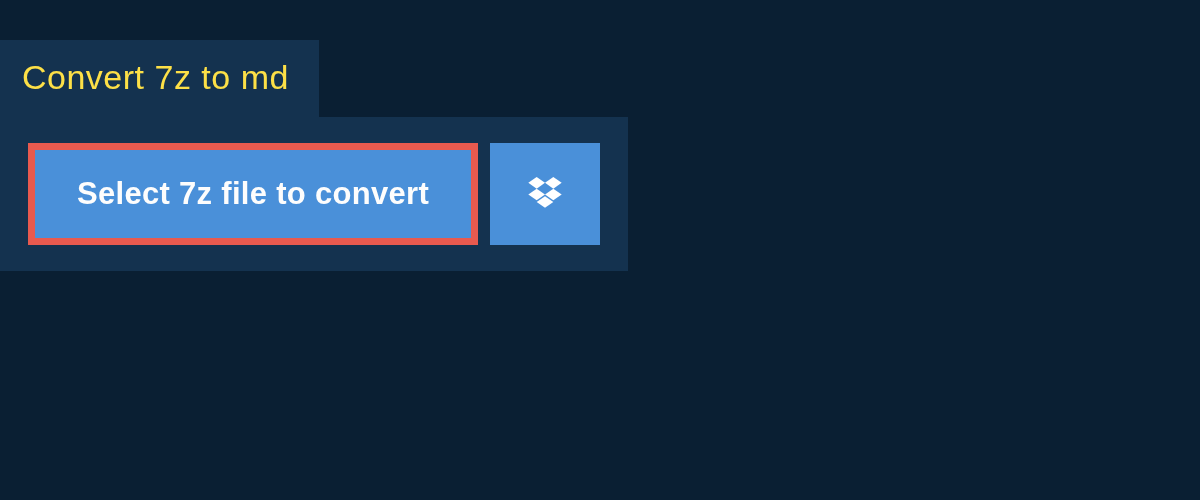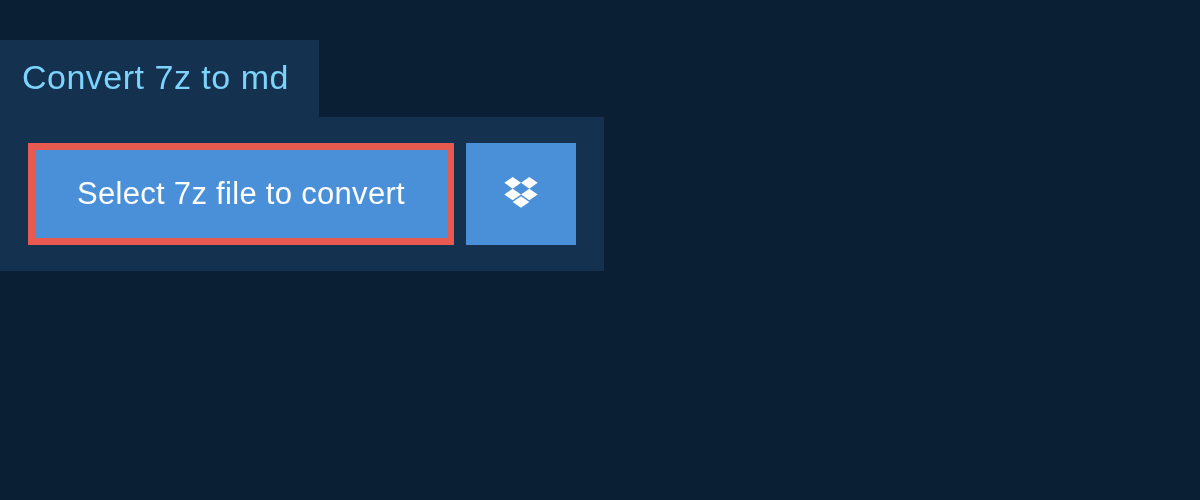--- a/index.html
+++ b/index.html
@@ -12,40 +12,40 @@
       height: 500px;
       background: #0a1f33;
       font-family: -apple-system, BlinkMacSystemFont, 'Segoe UI', Helvetica, Arial, sans-serif;
       font-weight: 300;
       overflow: hidden;
     }
     .tab {
       background: #14324f;
       display: inline-block;
       padding: 18px 30px 20px 22px;
-      color: #7dd3fc;
+      color: #fde047;
       font-size: 34px;
       font-weight: 300;
       letter-spacing: 0.5px;
       margin-top: 40px;
     }
     .panel {
       background: #14324f;
       padding: 26px 28px;
       display: flex;
       align-items: stretch;
       gap: 12px;
       width: fit-content;
     }
     .select-button {
       border: 7px solid #e85a4f;
       background: #4a90d9;
       color: #fdfdfd;
       font-size: 31px;
-      font-weight: 400;
+      font-weight: 700;
       padding: 26px 42px;
       cursor: pointer;
       display: flex;
       align-items: flex-end;
       justify-content: center;
       letter-spacing: 0.3px;
     }
     .dropbox-button {
       background: #4a90d9;
       width: 110px;

